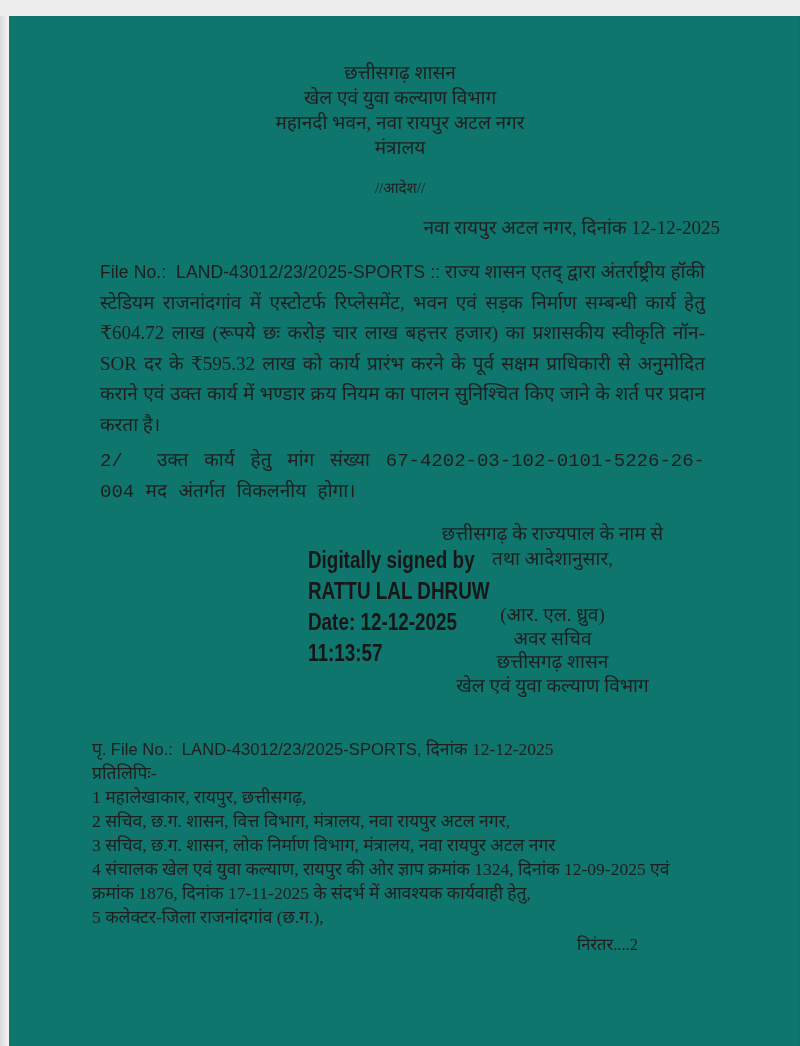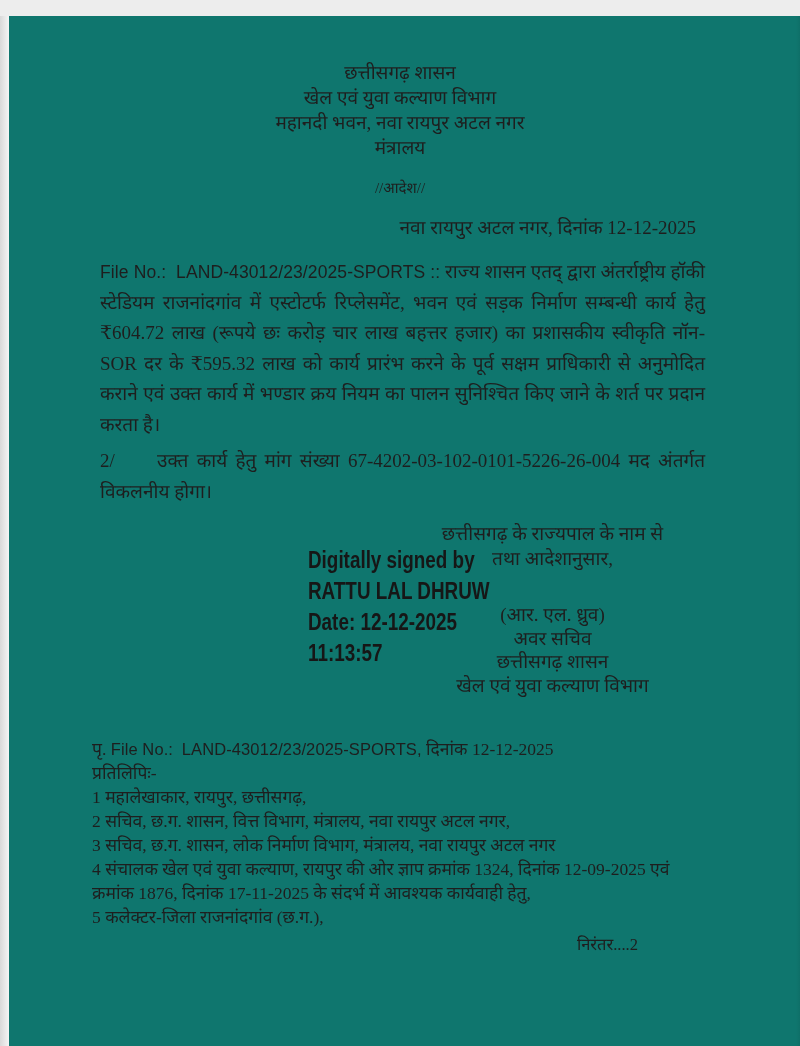--- a/index.html
+++ b/index.html
@@ -39,37 +39,37 @@
   }
   .order-title {
     margin-top: 16px;
     text-align: center;
     font-size: 15px;
     line-height: 25px;
   }
   .place-date {
     margin-top: 14px;
     text-align: right;
-    padding-right: 104px;
+    padding-right: 80px;
     font-size: 19px;
     line-height: 25px;
   }
 
   .content {
     padding-left: 100px;
     padding-right: 95px;
   }
   .para {
     font-size: 19px;
     line-height: 30.5px;
     text-align: justify;
     margin: 0;
   }
   .para1 { margin-top: 17px; }
-  .para2, .para3 { margin-top: 6px; }
+  .para2, .para3 { margin-top: 6px; font-family: Liberation Mono, monospace; }
   .para-num { display: inline-block; width: 57px; }
 
   .file-no-sans {
     font-family: "Liberation Sans", "DejaVu Sans", sans-serif;
     font-weight: 400;
     font-size: 17.5px;
     letter-spacing: 0.1px;
   }
 
   .sig-area {

